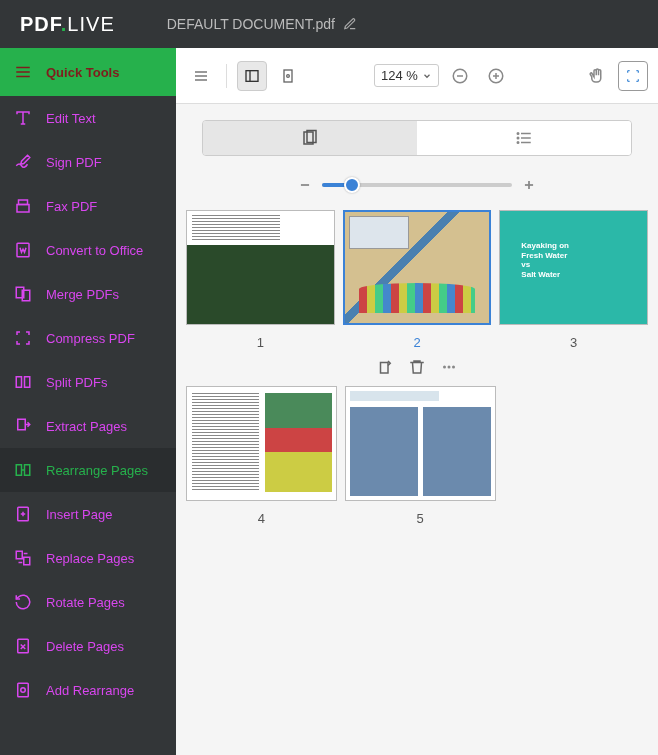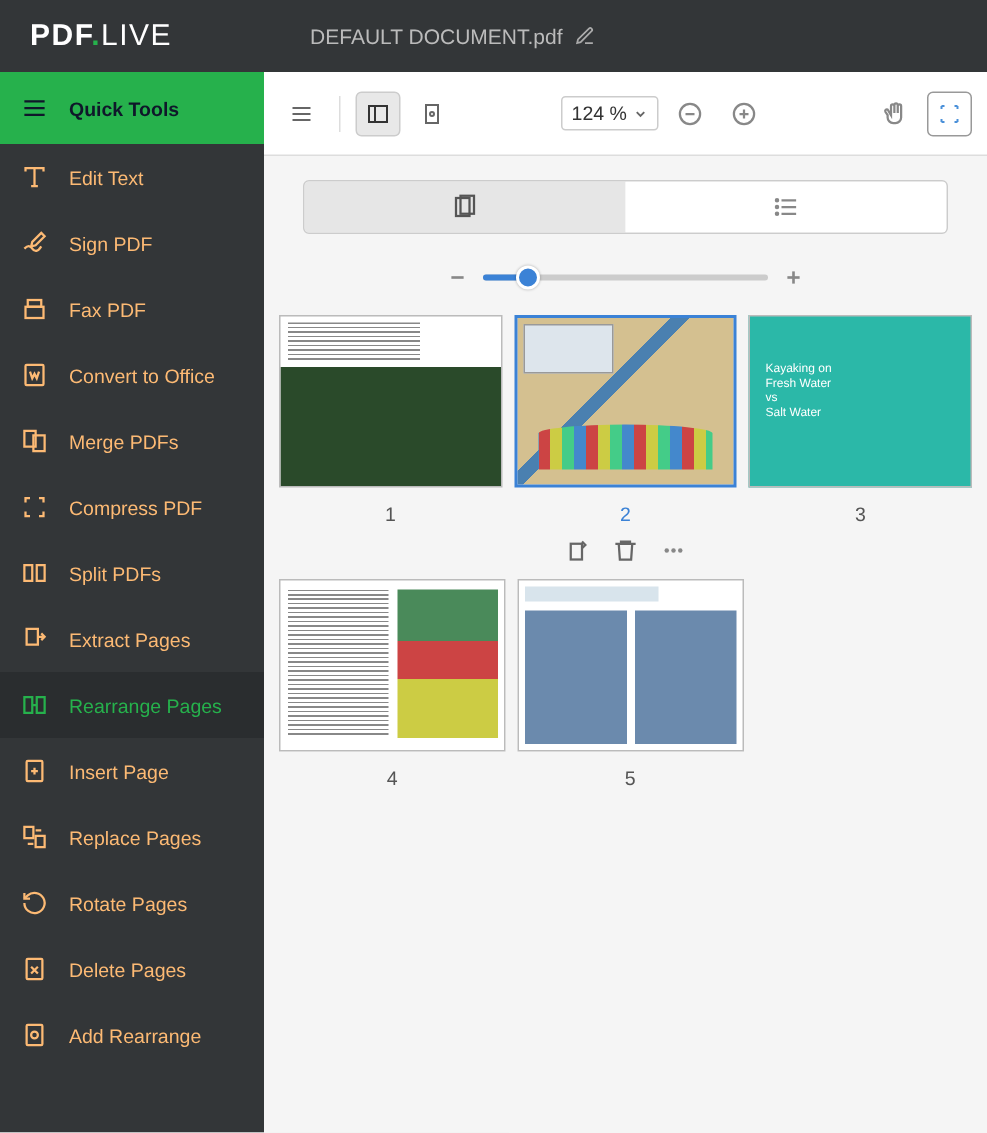--- a/index.html
+++ b/index.html
@@ -2,25 +2,25 @@
 <html><head>
 <meta charset="utf-8">
 <style>
 * { margin:0; padding:0; box-sizing:border-box; }
 body { font-family:-apple-system,BlinkMacSystemFont,"Segoe UI",sans-serif; background:#f0f0f0; width:658px; height:755px; overflow:hidden; }
 .app { display:flex; flex-direction:column; height:100%; }
 .header { background:#333638; height:48px; display:flex; align-items:center; padding:0 20px; color:#fff; }
 .logo { font-size:20px; font-weight:700; letter-spacing:1px; }
 .logo .dot { color:#26b14c; }
 .logo .live { font-weight:300; }
-.docname { margin-left:92px; color:#bbb; font-size:14px; display:flex; align-items:center; gap:8px; }
+.docname { margin-left:52px; color:#bbb; font-size:14px; display:flex; align-items:center; gap:8px; }
 .body { display:flex; flex:1; min-height:0; }
 .sidebar { width:176px; background:#333638; color:#ddd; display:flex; flex-direction:column; font-size:13px; }
-.sb-item { display:flex; align-items:center; gap:14px; padding:13px 14px; cursor:pointer; color:#fdba74; }
-.sb-item.quick { background:#26b14c; color:#0f172a; font-weight:600; padding:15px 14px; }
+.sb-item { display:flex; align-items:center; gap:14px; padding:13px 14px; cursor:pointer; color:#d946ef; }
+.sb-item.quick { background:#26b14c; color:#7f1d1d; font-weight:600; padding:15px 14px; }
 .sb-item.active { background:#2a2d2f; color:#26b14c; }
 .sb-item svg { width:18px; height:18px; flex-shrink:0; }
 .main { flex:1; display:flex; flex-direction:column; background:#f5f5f5; min-width:0; }
 .toolbar { height:56px; background:#fff; border-bottom:1px solid #ddd; display:flex; align-items:center; padding:0 10px; gap:6px; }
 .tb-btn { width:30px; height:30px; display:flex; align-items:center; justify-content:center; border-radius:4px; cursor:pointer; color:#555; }
 .tb-btn.active { background:#e8e8e8; border:1px solid #ccc; }
 .tb-btn.outlined { border:1px solid #999; }
 .tb-sep { width:1px; height:24px; background:#ddd; margin:0 4px; }
 .zoom-input { display:flex; align-items:center; font-size:13px; color:#333; border:1px solid #ccc; border-radius:3px; padding:3px 6px; }
 .view-tabs { display:flex; margin:16px auto 0; width:430px; border:1px solid #ccc; border-radius:4px; overflow:hidden; }
@@ -39,21 +39,21 @@
 .thumb.selected .thumb-label { color:#3b82d6; }
 .thumb-actions { display:flex; gap:14px; margin-top:8px; color:#666; align-items:center; }
 .thumb-actions svg { width:18px; height:18px; }
 .pg1 { background:linear-gradient(#fff 0 30%, #2a4a2a 30% 100%); }
 .pg1::before{content:"";position:absolute;left:5px;top:4px;width:60%;height:22%;background:repeating-linear-gradient(#888 0 1px,transparent 1px 3px);}
 .pg2 { background:linear-gradient(135deg,#d4c090 0 40%,#4a80b0 40% 45%,#d4c090 45% 100%); }
 .pg2::before{content:"";position:absolute;left:4px;top:4px;width:40%;height:28%;background:#dde5ec;border:1px solid #999;}
 .pg2::after{content:"";position:absolute;bottom:10px;left:10%;width:80%;height:30px;background:repeating-linear-gradient(90deg,#c44 0 8px,#cc4 8px 16px,#4c8 16px 24px,#48c 24px 32px);border-radius:50% 50% 0 0 / 20% 20% 0 0;}
 .pg3 { background:#2bb8a8; }
 .pg3::before{content:"";position:absolute;left:6px;top:30px;color:#fff;font-size:8px;font-weight:bold;white-space:pre;}
-.pg3-txt{position:absolute;left:10px;top:30px;color:#fff;font-size:8px;font-weight:normal;line-height:1.2;}
+.pg3-txt{position:absolute;left:21px;top:30px;color:#fff;font-size:8px;font-weight:bold;line-height:1.2;}
 .pg4 { background:#fff; }
 .pg4::before{content:"";position:absolute;left:5px;top:6px;width:45%;height:88%;background:repeating-linear-gradient(#888 0 1px,transparent 1px 3px);}
 .pg4::after{content:"";position:absolute;right:4px;top:6px;width:45%;height:88%;background:linear-gradient(#4a8a5a 0 35%, #c44 35% 60%, #cc4 60% 100%);}
 .pg5 { background:#fff; }
 .pg5::before{content:"";position:absolute;left:4px;top:4px;width:60%;height:10px;background:#d8e4ec;}
 .pg5::after{content:"";position:absolute;left:4px;top:20px;right:4px;bottom:4px;background:linear-gradient(90deg,#6b8aad 0 48%, transparent 48% 52%, #6b8aad 52% 100%);}
 .spacer{flex:1;}
 </style>
 </head>
 <body>

